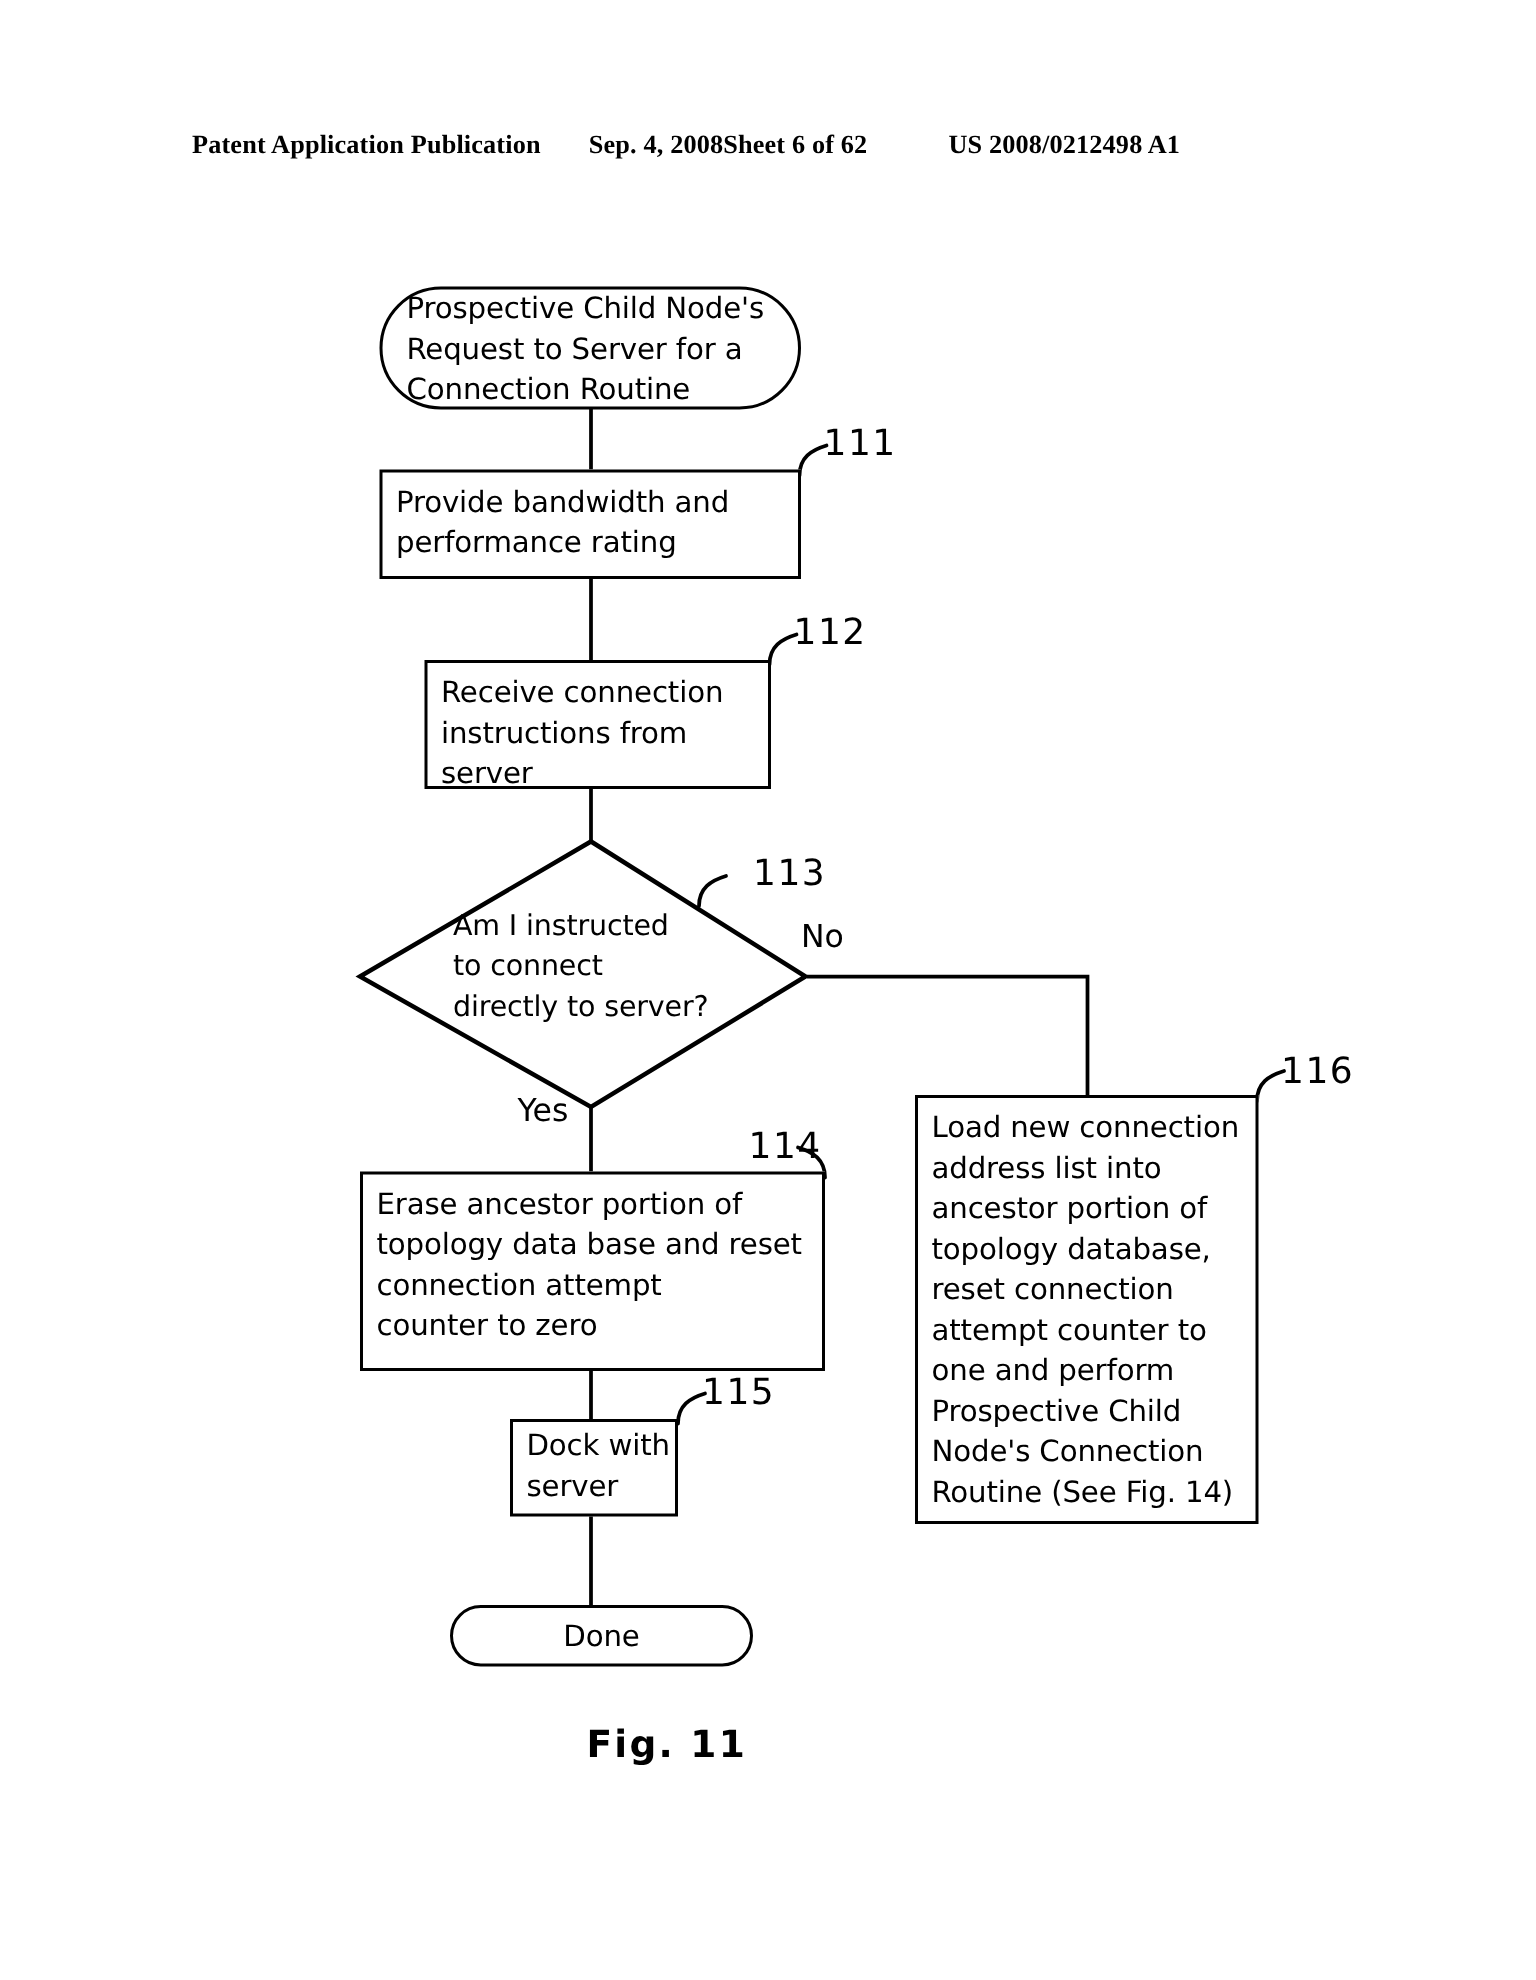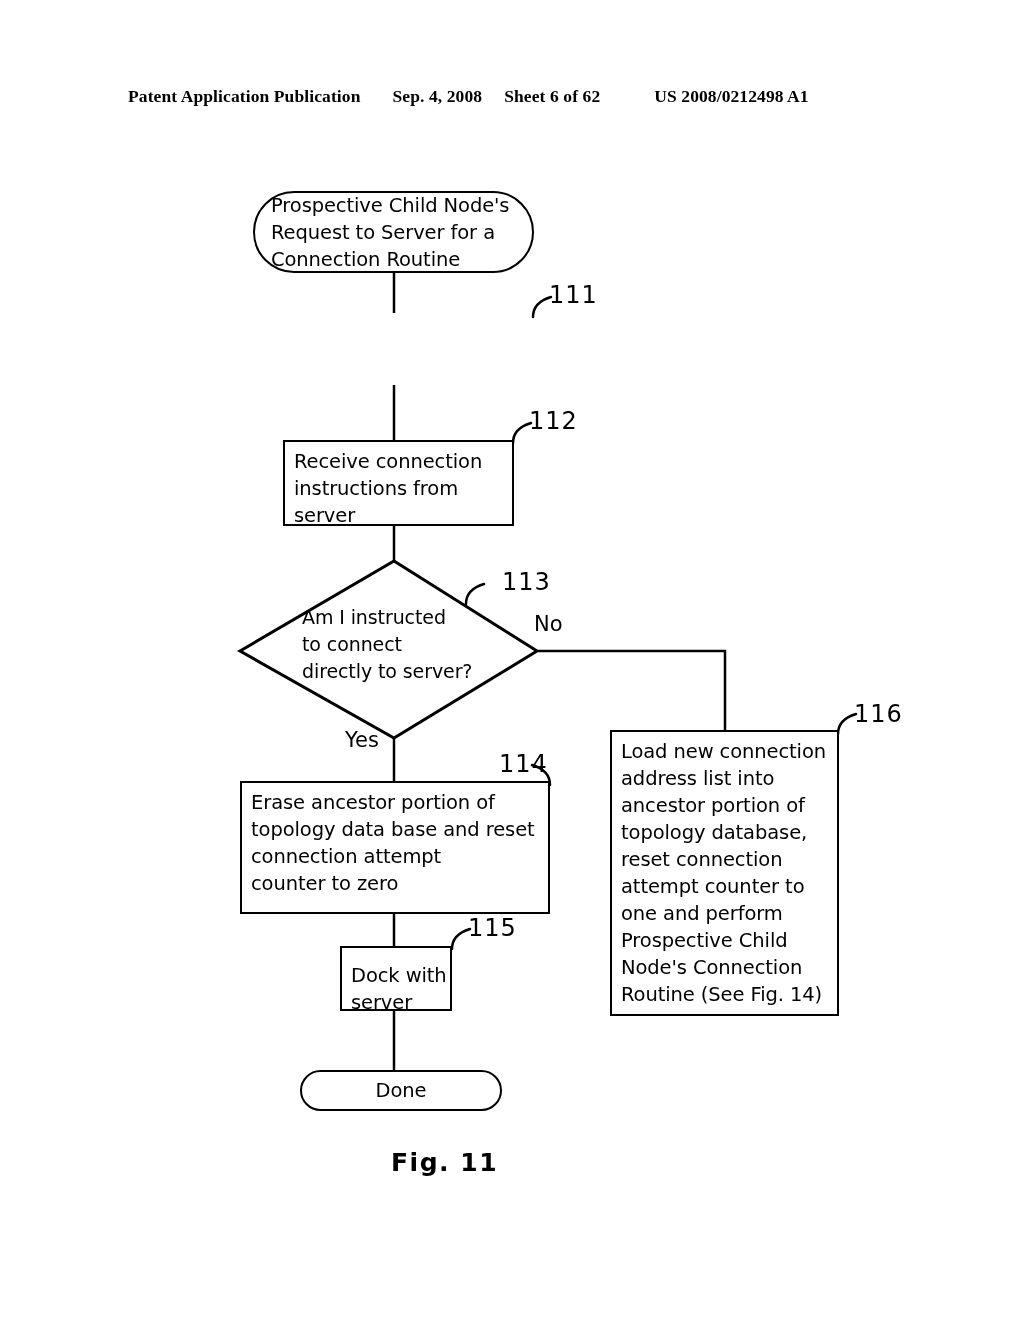--- a/index.html
+++ b/index.html
@@ -24,21 +24,21 @@
     width: 768px;
     display: flex;
     align-items: baseline;
     font-family: "Liberation Serif", serif;
     font-weight: bold;
     font-size: 17.5px;
     letter-spacing: 0.1px;
     white-space: nowrap;
   }
   .patent-header .h-pub   { margin-right: 32px; }
-  .patent-header .h-date  { margin-right: 22px; }
+  .patent-header .h-date  { }
   .patent-header .h-sheet { margin-right: 54px; }
   .patent-header .h-num   { }
 
   
   .flow {
     position: absolute;
     left: 0;
     top: 0;
     width: 920px;
     height: 1320px;
@@ -156,20 +156,24 @@
       <path d="M 838 734 C 838 722 846 717 856 714"></path>
     </g>
   </svg>
 
   <div class="node terminator" style="left:253px; top:191px; width:281px; height:82px;">
     <span class="txt">Prospective Child Node's
 Request to Server for a
 Connection Routine</span>
   </div>
 
+  <div class="node" style="left:253px; top:313px; width:281px; height:73px;">
+    <span class="txt">Provide bandwidth and
+performance rating</span>
+  </div>
   <div class="ref" style="left:549px; top:281px;">111</div>
 
   <div class="node" style="left:283px; top:440px; width:231px; height:86px;">
     <span class="txt">Receive connection
 instructions from
 server</span>
   </div>
   <div class="ref" style="left:529px; top:407px;">112</div>
 
   <div class="diamond-text" style="left:302px; top:604px; width:230px;">Am I instructed
@@ -182,21 +186,21 @@
 
   <div class="node" style="left:240px; top:781px; width:310px; height:133px;">
     <span class="txt">Erase ancestor portion of
 topology data base and reset
 connection attempt
 counter to zero</span>
   </div>
   <div class="ref" style="left:499px; top:750px;">114</div>
 
   <div class="node" style="left:340px; top:946px; width:112px; height:65px;">
-    <span class="txt" style="padding-top:14px;">Dock with
+    <span class="txt" style="padding-top:2px;">Dock with
 server</span>
   </div>
   <div class="ref" style="left:468px; top:914px;">115</div>
 
   <div class="node" style="left:610px; top:730px; width:229px; height:286px;">
     <span class="txt">Load new connection
 address list into
 ancestor portion of
 topology database,
 reset connection

